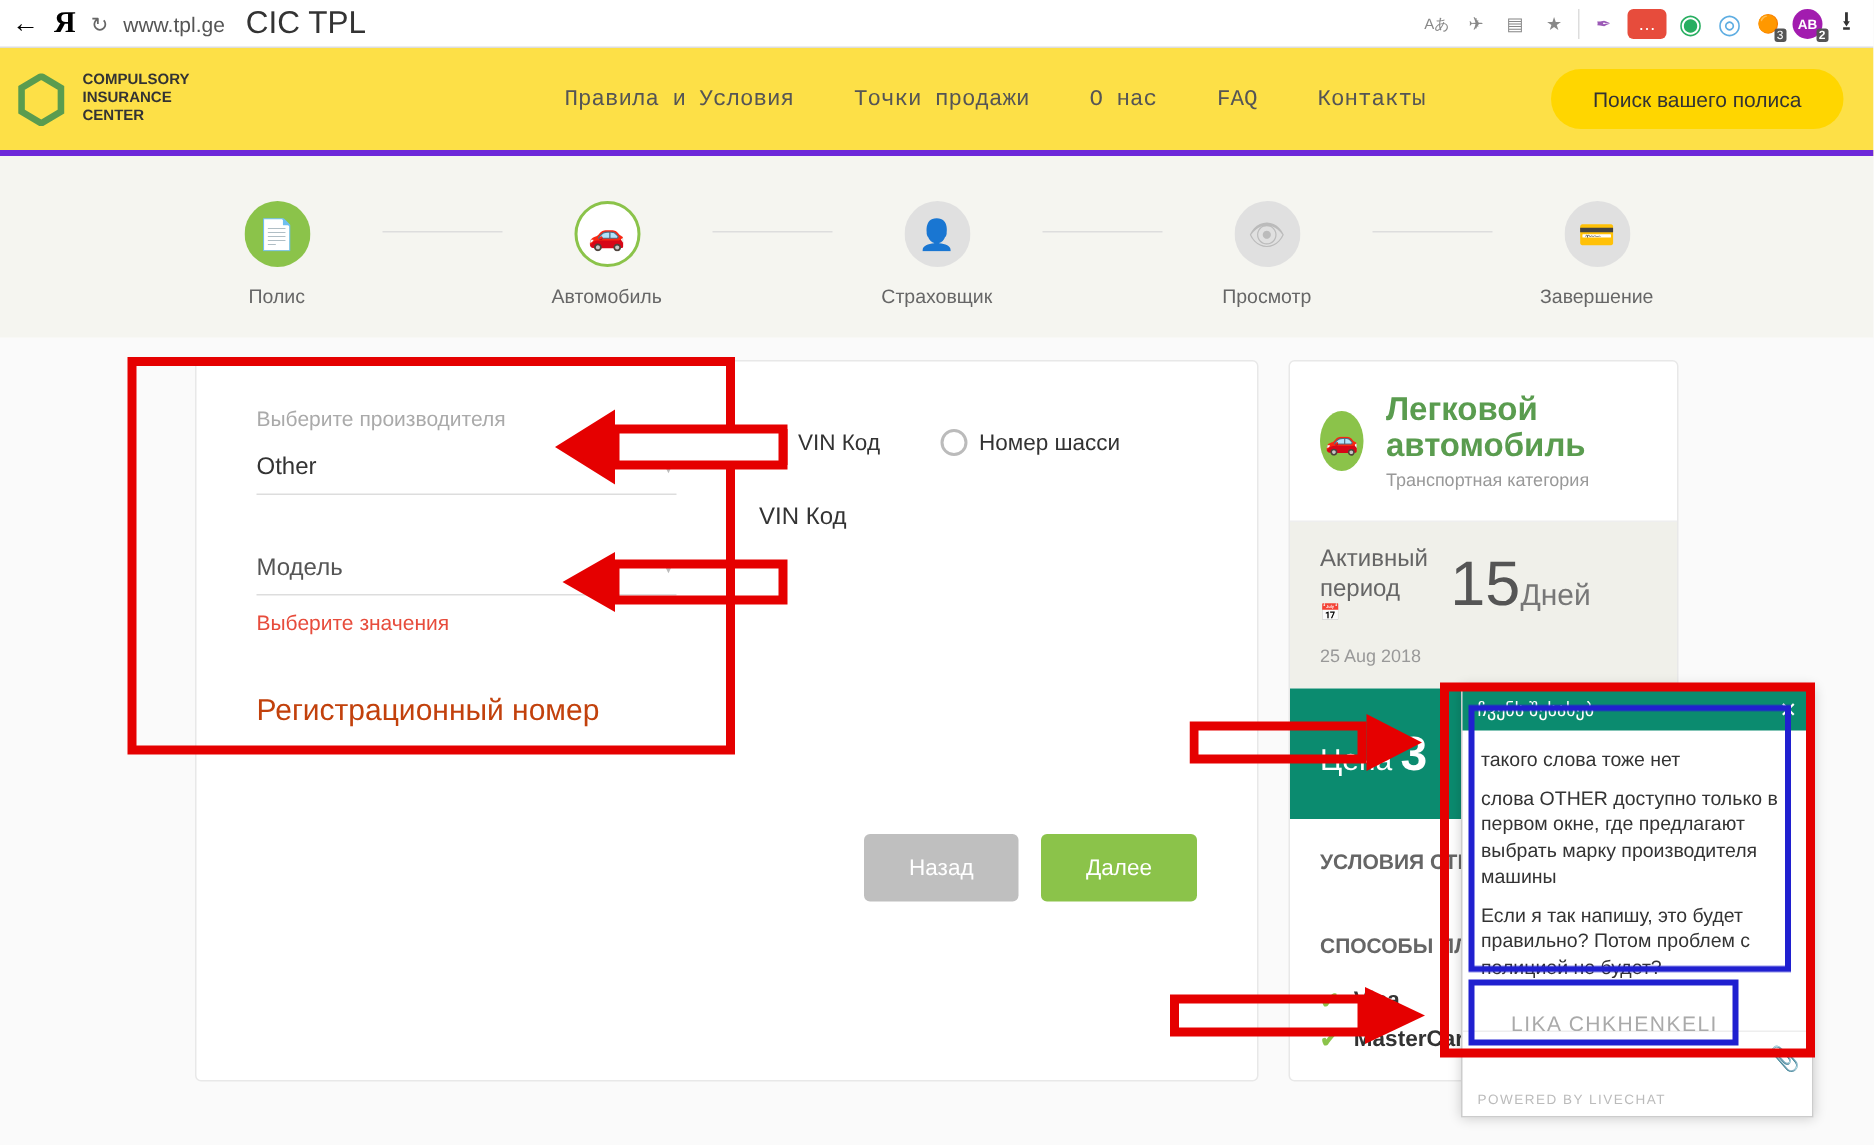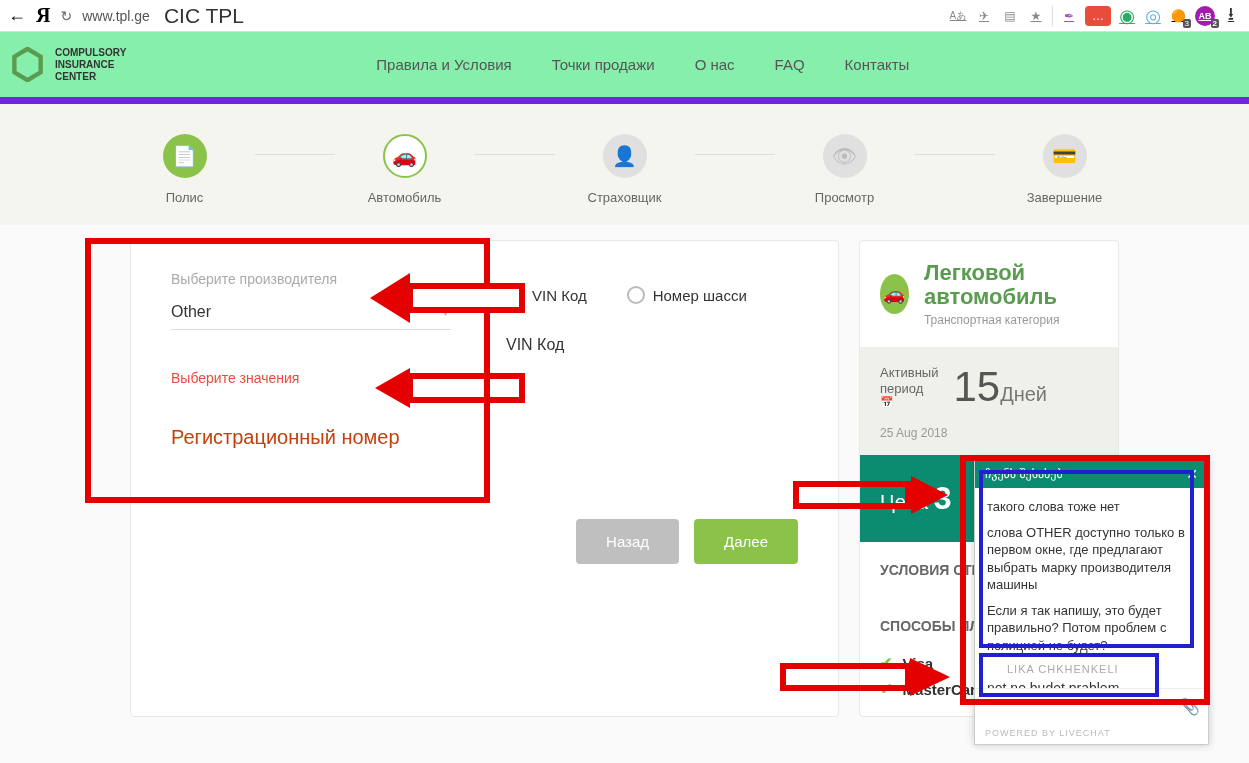--- a/index.html
+++ b/index.html
@@ -5,29 +5,29 @@
 * { margin: 0; padding: 0; box-sizing: border-box; }
 body { font-family: Arial, sans-serif; background: #fafafa; width: 1249px; height: 763px; overflow: hidden; position: relative; }
 
 
 .browser-bar { height: 32px; background: #fff; border-bottom: 1px solid #ddd; display: flex; align-items: center; padding: 0 8px; gap: 10px; }
 .back-arrow { font-size: 18px; cursor: pointer; font-weight: bold; }
 .yandex { font-size: 20px; font-weight: bold; font-family: Georgia, serif; }
 .refresh { font-size: 14px; color: #666; cursor: pointer; }
 .url { color: #555; font-size: 14px; }
 .ext-icons { margin-left: auto; display: flex; gap: 6px; align-items: center; }
-.ext-icon { width: 20px; height: 20px; display: inline-flex; align-items: center; justify-content: center; font-size: 12px; border-radius: 3px; text-decoration: underline; }
+.ext-icon { width: 20px; height: 20px; display: inline-flex; align-items: center; justify-content: center; font-size: 12px; border-radius: 3px; }
 .ext-red { background: #e74c3c; color: #fff; border-radius: 4px; font-size:12px; display:inline-flex; align-items:center; justify-content:center; width:26px; height:20px; }
 
 
-.page-header { height: 72px; background: #86efac; display: flex; align-items: center; padding: 0 20px 0 10px; border-bottom: 7px solid #6d28d9; }
+.page-header { height: 72px; background: #fde047; display: flex; align-items: center; padding: 0 20px 0 10px; border-bottom: 4px solid #6d28d9; }
 .logo { display: flex; align-items: center; gap: 10px; }
 .logo-text { font-size: 10px; font-weight: bold; color: #333; line-height: 1.2; }
 .nav { display: flex; gap: 40px; margin-left: 250px; }
-.nav a { color: #555; text-decoration: none; font-size: 15px; cursor: pointer; }
+.nav a { color: #555; text-decoration: none; font-size: 15px; cursor: pointer; font-family: Liberation Mono, monospace; }
 .search-pill { margin-left: auto; background: #ffd600; padding: 12px 28px; border-radius: 30px; font-size: 14px; color: #333; cursor: pointer; }
 
 
 .stepper-wrap { background: #f5f5f0; padding: 30px 0 20px; }
 .stepper { display: flex; justify-content: center; align-items: center; gap: 0; }
 .step { display: flex; flex-direction: column; align-items: center; width: 140px; }
 .step-circle { width: 44px; height: 44px; border-radius: 50%; display: flex; align-items: center; justify-content: center; font-size: 20px; margin-bottom: 12px; border: 2px solid transparent; }
 .step.done .step-circle { background: #8bc34a; color: #fff; }
 .step.active .step-circle { background: #fff; border-color: #8bc34a; color: #333; }
 .step.inactive .step-circle { background: #e0e0e0; color: #bbb; }
@@ -58,38 +58,38 @@
 .btn-back { background: #bfbfbf; color: #fff; }
 .btn-next { background: #8bc34a; color: #fff; }
 
 
 .sidebar { width: 260px; background: #fff; border: 1px solid #e8e8e8; border-radius: 4px; }
 .sb-card { padding: 20px; display: flex; gap: 15px; align-items: center; border-bottom: 1px solid #eee; }
 .sb-icon { width: 40px; height: 40px; border-radius: 50%; background: #8bc34a; color: #fff; display: flex; align-items: center; justify-content: center; font-size: 18px; }
 .sb-title { font-size: 22px; font-weight: bold; color: #5a9c4f; line-height: 1.1; }
 .sb-sub { font-size: 12px; color: #999; margin-top: 4px; }
 .sb-period { background: #f0f0ea; padding: 15px 20px; display: flex; align-items: center; gap: 15px; }
-.sb-period-label { font-size: 13px; color: #666; line-height: 1.2; }
+.sb-period-label { font-size: 16px; color: #666; line-height: 1.2; }
 .sb-days-num { font-size: 42px; font-weight: 300; color: #555; }
 .sb-days-txt { font-size: 20px; color: #777; }
 .sb-date { background: #f0f0ea; padding: 0 20px 15px; font-size: 12px; color: #999; }
 .sb-price { background: #0b8b6f; color: #fff; padding: 25px 20px; font-size: 20px; }
 .sb-price-num { font-size: 32px; font-weight: bold; }
 .sb-section { padding: 20px; font-size: 14px; color: #666; font-weight: bold; }
 .sb-list { padding: 0 20px 10px; }
 .sb-list-item { display: flex; gap: 10px; align-items: center; font-size: 15px; color: #333; margin-bottom: 8px; font-weight: bold; }
 .check { color: #8bc34a; }
 
 
 .chat { position: absolute; right: 40px; bottom: 18px; width: 235px; background: #fff; border: 1px solid #ccc; box-shadow: 0 0 8px rgba(0,0,0,.2); z-index: 20; }
 .chat-header { background: #0b8b6f; color: #fff; padding: 6px 10px; font-size: 12px; display: flex; justify-content: space-between; align-items: center; }
 .chat-close { cursor: pointer; font-size: 14px; }
 .chat-body { padding: 10px 12px; font-size: 13px; color: #333; line-height: 1.35; max-height: 200px; overflow-y: auto; }
 .chat-msg { margin-bottom: 8px; }
-.chat-agent-name { font-size: 11px; color: #aaa; letter-spacing: 1px; margin-top: 8px; padding-left: 20px; }
+.chat-agent-name { font-size: 14px; color: #aaa; letter-spacing: 1px; margin-top: 20px; padding-left: 20px; }
 .chat-agent-msg { font-size: 14px; color: #333; margin-top: 2px; }
 .chat-input-row { display: flex; align-items: center; border-top: 1px solid #eee; padding: 8px; }
 .chat-input { flex: 1; border: none; outline: none; font-size: 13px; }
 .chat-attach { color: #aaa; cursor: pointer; font-size: 16px; }
 .chat-footer { font-size: 9px; color: #bbb; letter-spacing: 1px; padding: 4px 10px 6px; }
 
 
 .anno-red-box { position: absolute; border: 6px solid #e50000; z-index: 60; pointer-events: none; }
 .anno-blue-box { position: absolute; border: 4px solid #2020d0; z-index: 62; pointer-events: none; }
 .arrow { position: absolute; z-index: 61; pointer-events: none; }
@@ -130,20 +130,21 @@
         <div>CENTER</div>
     </div>
   </div>
   <div class="nav">
     <a>Правила и Условия</a>
     <a>Точки продажи</a>
     <a>О нас</a>
     <a>FAQ</a>
     <a>Контакты</a>
   </div>
+  <div class="search-pill">Поиск вашего полиса</div>
 </div>
 
 <div class="stepper-wrap">
   <div class="stepper">
     <div class="step done">
       <div class="step-circle">📄</div>
       <div class="step-label">Полис</div>
     </div>
     <div class="step-line"></div>
     <div class="step active">
@@ -185,20 +186,24 @@
 
     <div class="form-row" style="width:280px">
       <span class="label">Выберите производителя</span>
       <div class="value-row">
         <span class="value">Other</span>
         <span class="chevron">▼</span>
       </div>
     </div>
 
     <div class="form-row" style="width:280px">
+      <div class="value-row">
+        <span class="value" style="color:#555">Модель</span>
+        <span class="chevron">▼</span>
+      </div>
       <div class="error">Выберите значения</div>
     </div>
 
     <div class="form-row" style="width:280px">
       <div class="reg-label">Регистрационный номер</div>
     </div>
 
     <div class="btns">
       <button class="btn btn-back">Назад</button>
       <button class="btn btn-next">Далее</button>

